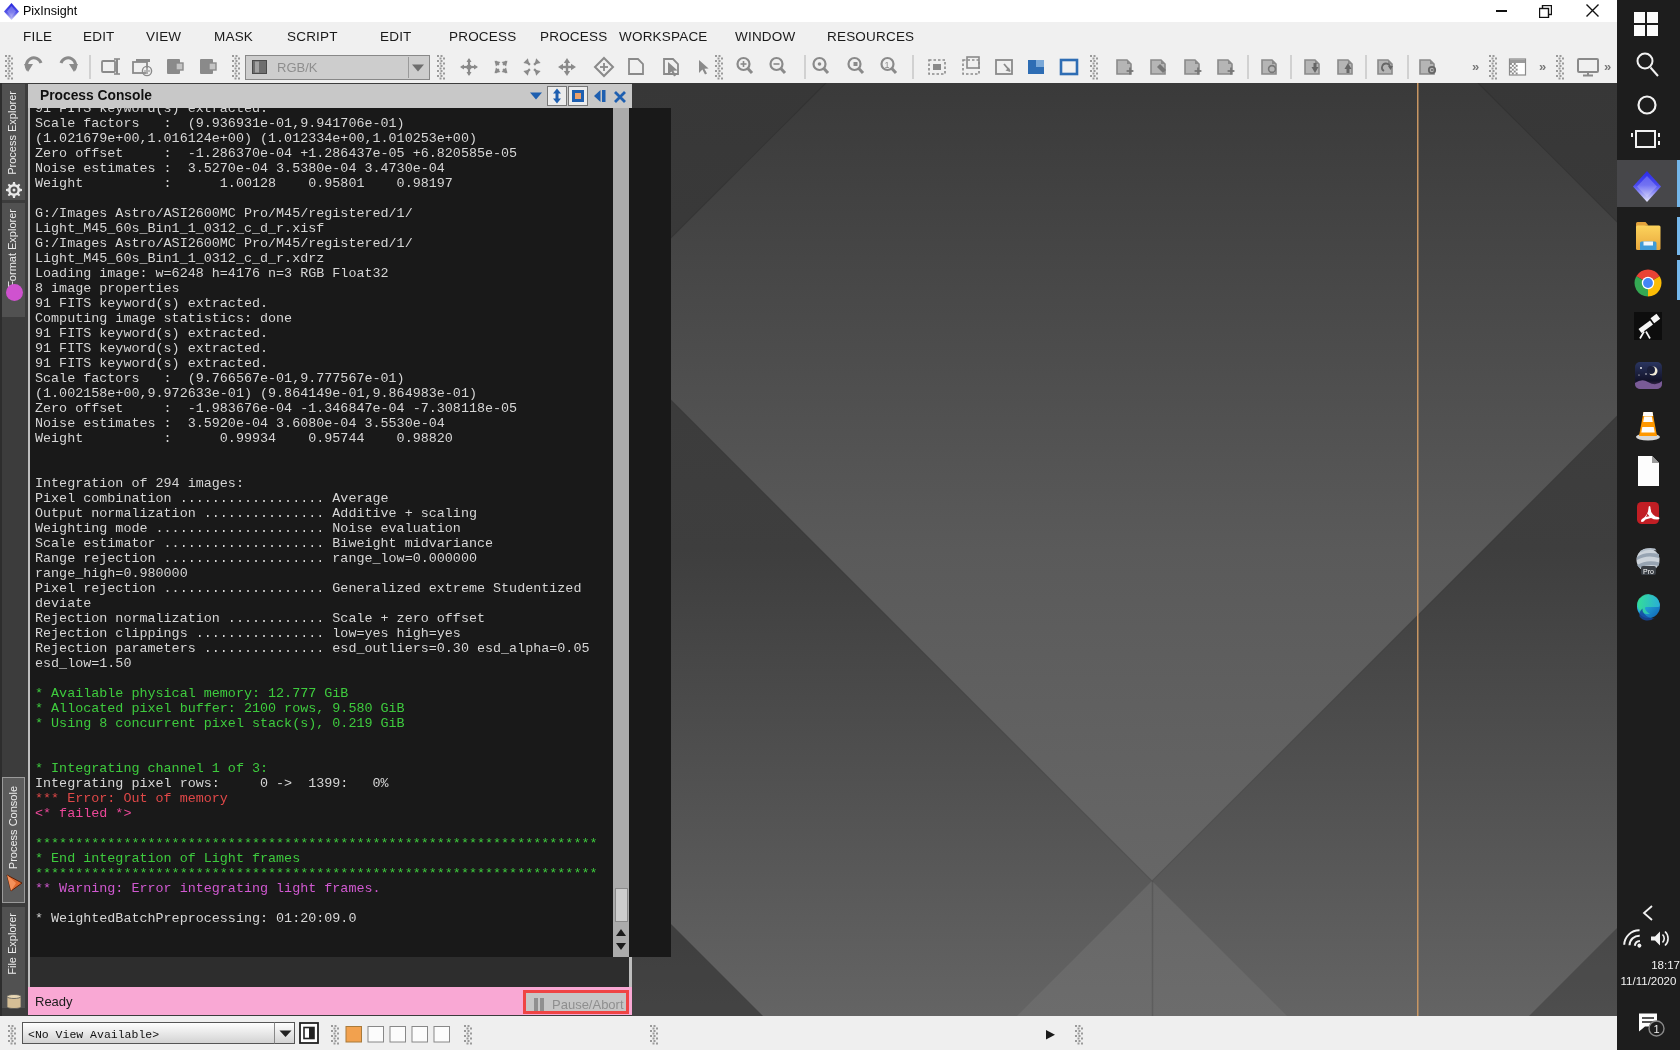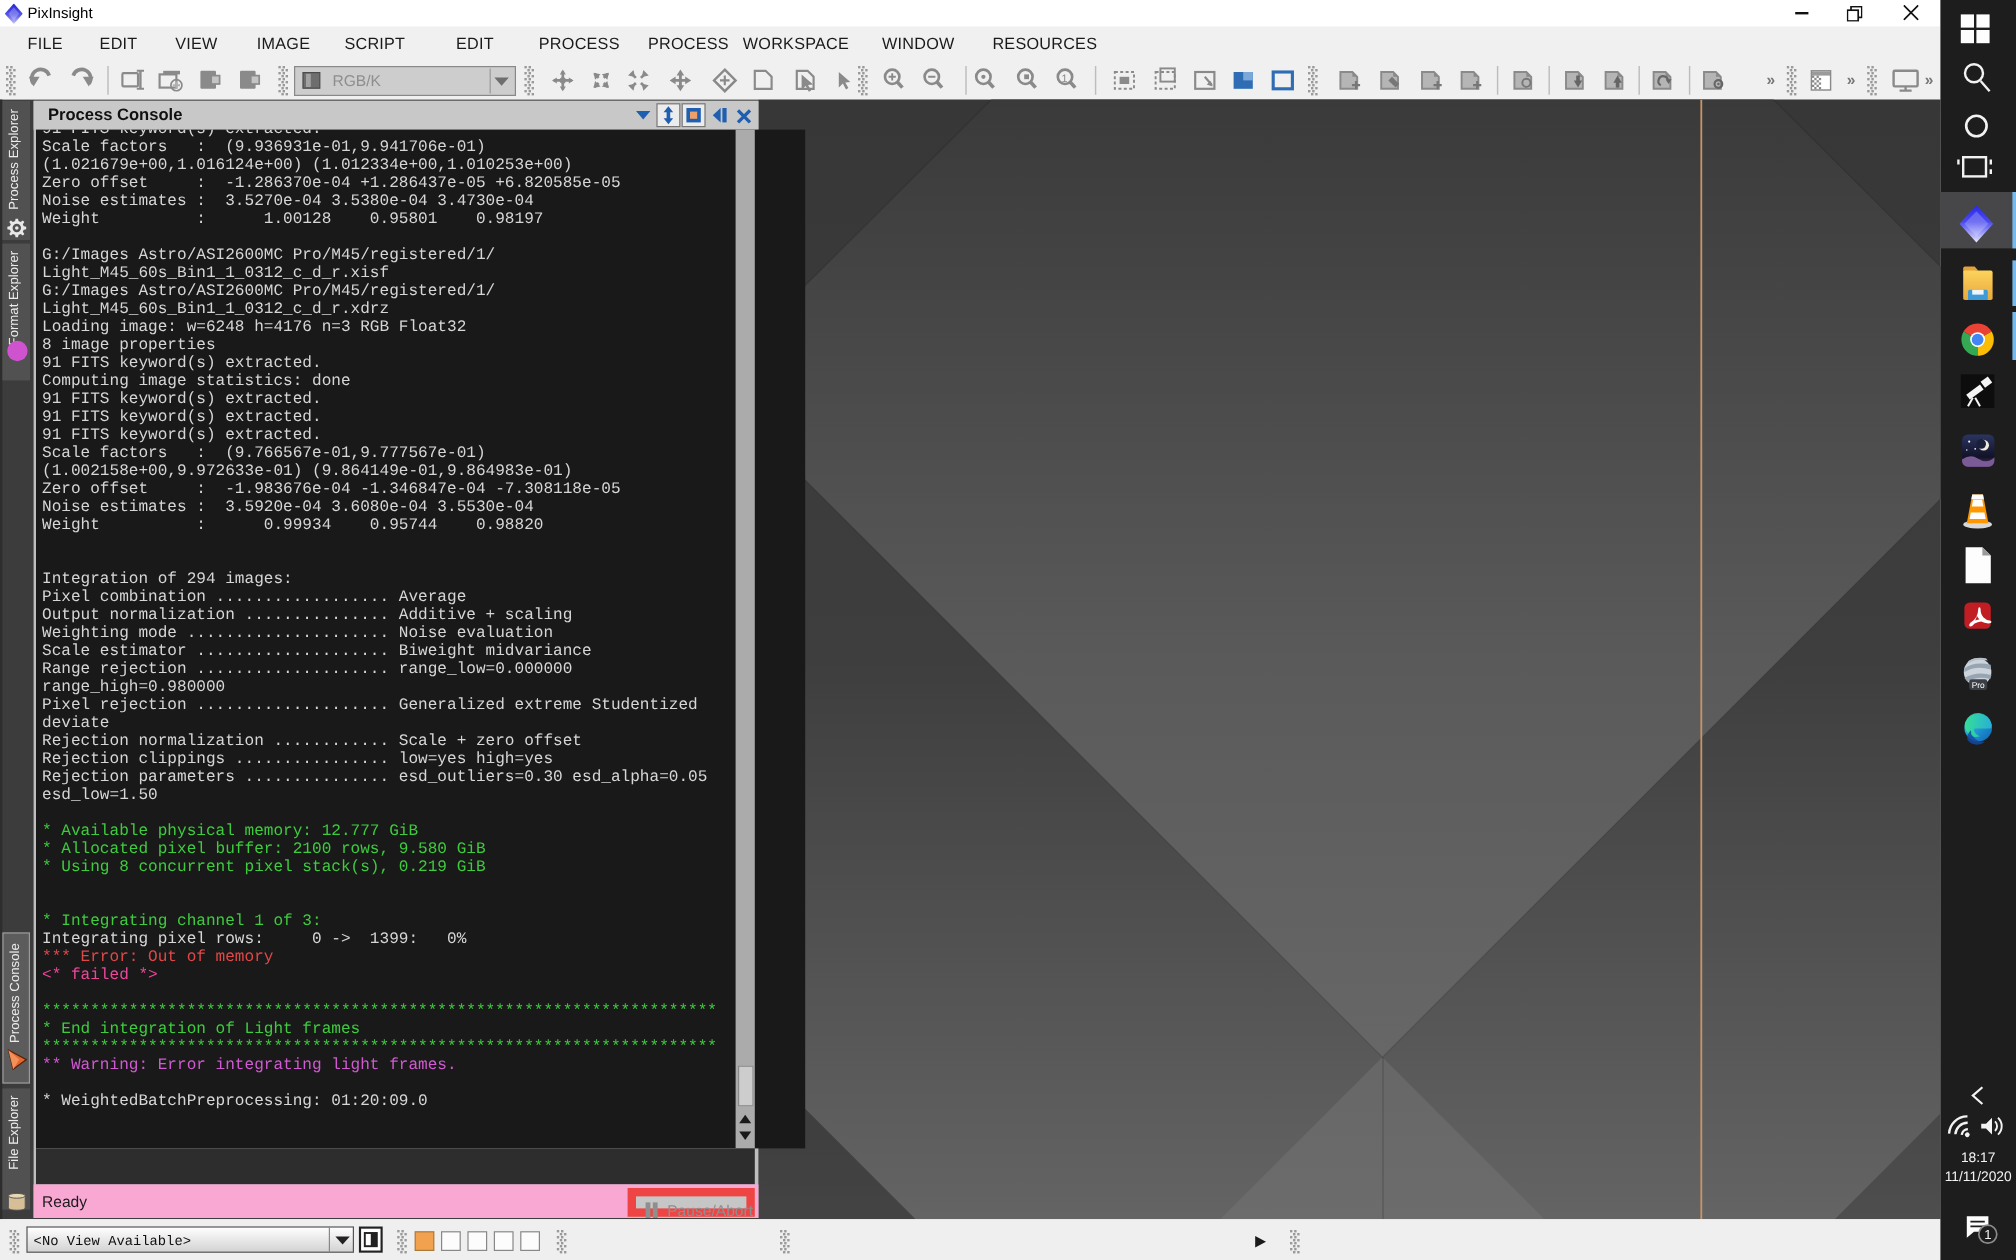--- a/index.html
+++ b/index.html
@@ -29,21 +29,21 @@
   </svg>
   <svg class="abs" style="left:1586px;top:4px" width="13" height="13" viewBox="0 0 13 13">
     <path d="M0.5,0.5 L12.5,12.5 M12.5,0.5 L0.5,12.5" stroke="#111" stroke-width="1.4"></path>
   </svg>
 </div>
 
 <div class="abs" style="left:0;top:22px;width:1617px;height:61px;background:#f0f0f0"></div>
 <span class="menu" style="left:23px">FILE</span>
 <span class="menu" style="left:83px">EDIT</span>
 <span class="menu" style="left:146px">VIEW</span>
-<span class="menu" style="left:214px">IMAGE</span>
+<span class="menu" style="left:214px">MASK</span>
 <span class="menu" style="left:287px">SCRIPT</span>
 <span class="menu" style="left:380px">EDIT</span>
 <span class="menu" style="left:449px">PROCESS</span>
 <span class="menu" style="left:540px">PROCESS</span>
 <span class="menu" style="left:619px">WORKSPACE</span>
 <span class="menu" style="left:735px">WINDOW</span>
 <span class="menu" style="left:827px">RESOURCES</span>
 <svg id="toolbar" class="abs" style="left:0;top:50px" width="1617" height="33" viewBox="0 0 1617 33">
     <rect x="5" y="5" width="2" height="2" fill="#9a9a9a"></rect>
     <rect x="8.5" y="5" width="2" height="2" fill="#9a9a9a"></rect>
@@ -466,21 +466,21 @@
 <div class="abs" style="left:614.5px;top:888px;width:13px;height:34px;background:#cdcdcd;border:1px solid #8a8a8a"></div>
 <svg class="abs" style="left:613px;top:926px" width="16" height="30" viewBox="0 0 16 30">
   <polygon points="8,3 13,10 3,10" fill="#1a1a1a"></polygon>
   <polygon points="8,24 13,17 3,17" fill="#1a1a1a"></polygon>
 </svg>
 
 <div class="abs" style="left:30px;top:957px;width:599px;height:30px;background:#2d2d2d"></div>
 
 <div class="abs" style="left:28px;top:987px;width:604px;height:28px;background:#f9a8d4">
   <span class="abs" style="left:7px;top:7px;font-size:13px;color:#1c1c1c">Ready</span>
-  <div class="abs" style="left:495px;top:3px;width:106px;height:24px;background:#c6c6c6;border:7px solid #ef4444">
+  <div class="abs" style="left:495px;top:3px;width:106px;height:24px;background:#c6c6c6;border:3px solid #ef4444">
     <div class="abs" style="left:8px;top:5px;width:4px;height:13px;background:#8f8f8f"></div>
     <div class="abs" style="left:14px;top:5px;width:4px;height:13px;background:#8f8f8f"></div>
     <span class="abs" style="left:26px;top:4px;font-size:13px;color:#8f8f8f">Pause/Abort</span>
   </div>
 </div>
 
 <div class="abs" style="left:0;top:1016px;width:1617px;height:34px;background:#efefef"></div>
 <svg id="btmbar" class="abs" style="left:0;top:1016px" width="1617" height="34" viewBox="0 0 1617 34">
     <defs>
       <linearGradient id="cbx" x1="0" y1="0" x2="0" y2="1">
@@ -682,14 +682,14 @@
     </g>
     <polygon points="34,936.5 38,936.5 43,931.5 43,945.5 38,940.5 34,940.5" fill="#f2f2f2"></polygon>
     <path d="M45.5,934.5 a5.5 5.5 0 0 1 0,8" fill="none" stroke="#f2f2f2" stroke-width="1.6"></path>
     <path d="M48,931.5 a9.5 9.5 0 0 1 0,14" fill="none" stroke="#f2f2f2" stroke-width="1.6"></path>
     <path d="M22,1013.5 h18 v13 h-12 l-6,5 z" fill="#fdfdfd"></path>
     <line x1="25" y1="1018" x2="37" y2="1018" stroke="#1d1d1d" stroke-width="1.5"></line>
     <line x1="25" y1="1022" x2="37" y2="1022" stroke="#1d1d1d" stroke-width="1.5"></line>
     <circle cx="39.5" cy="1028.5" r="7.5" fill="#1d1d1d" stroke="#8a8a8a" stroke-width="1.4"></circle>
     <text x="39.5" y="1032.5" text-anchor="middle" font-family="Liberation Sans" font-size="11" fill="#f2f2f2">1</text>
   </svg>
-<span class="abs" style="left:1617px;top:959px;width:63px;text-align:center;font-size:11.5px;color:#f2f2f2">18:17</span>
+<span class="abs" style="left:1617px;top:959px;width:63px;text-align:right;font-size:11.5px;color:#f2f2f2">18:17</span>
 <span class="abs" style="left:1617px;top:975px;width:63px;text-align:center;font-size:11.5px;color:#f2f2f2">11/11/2020</span>
 
 </body></html>

